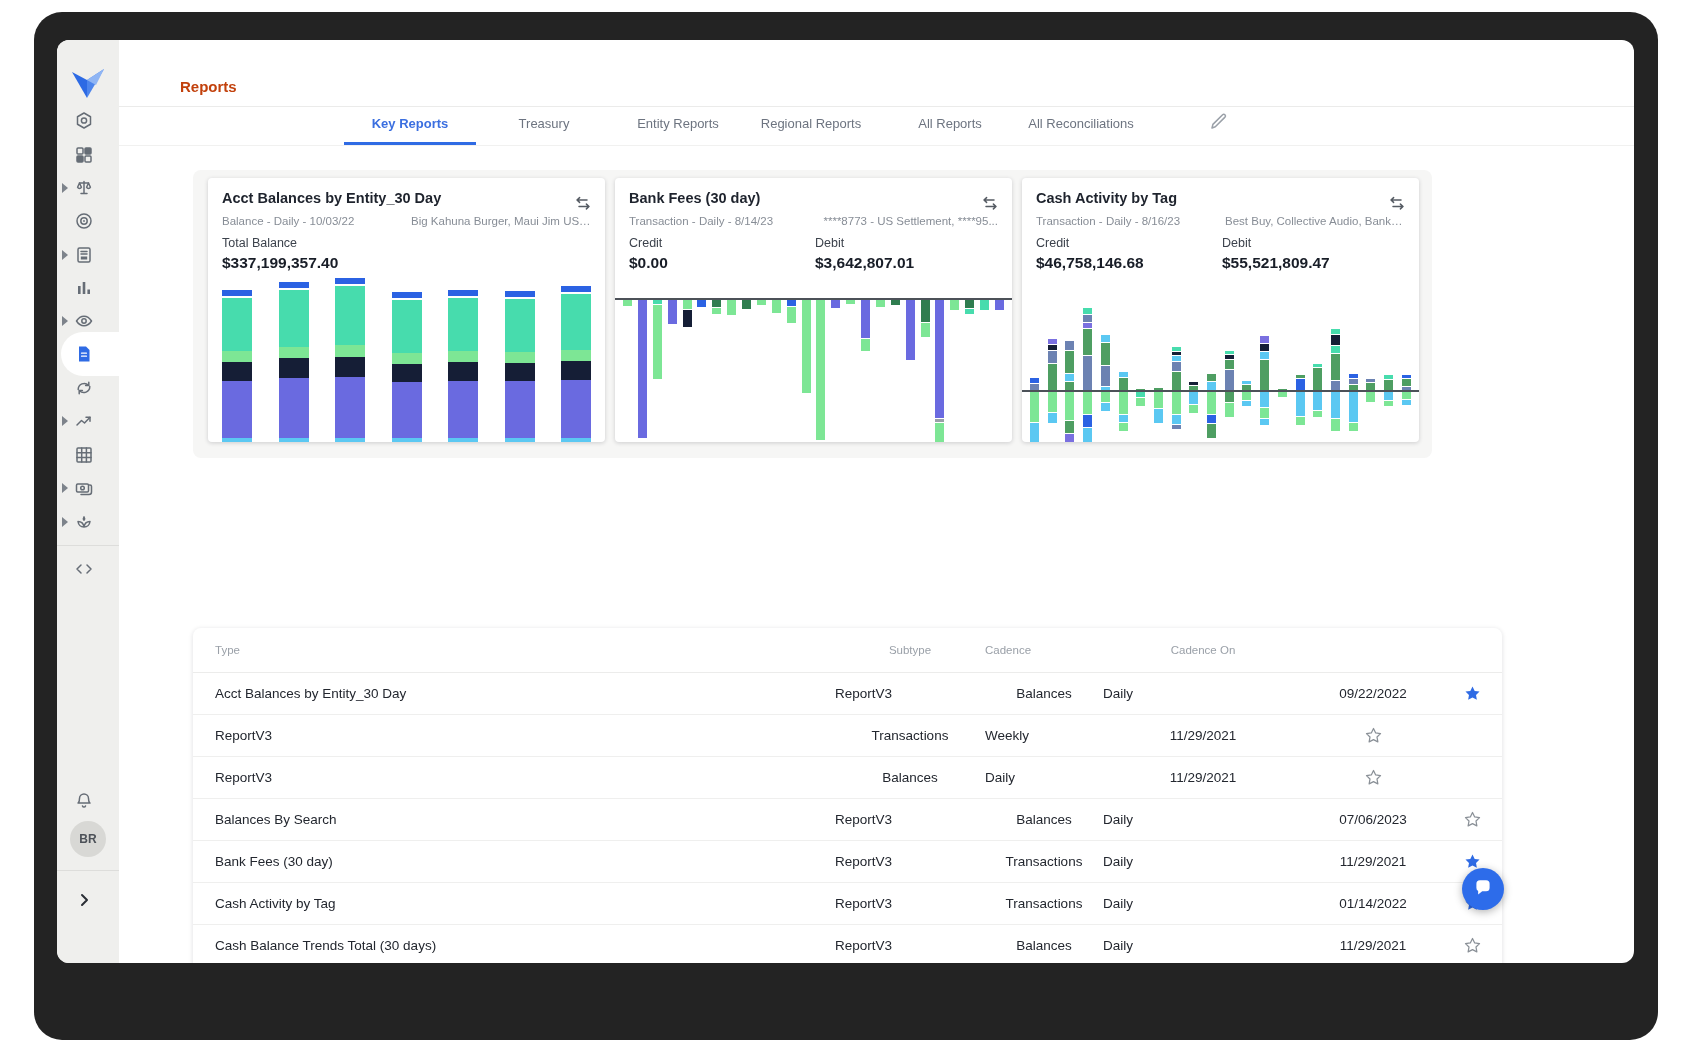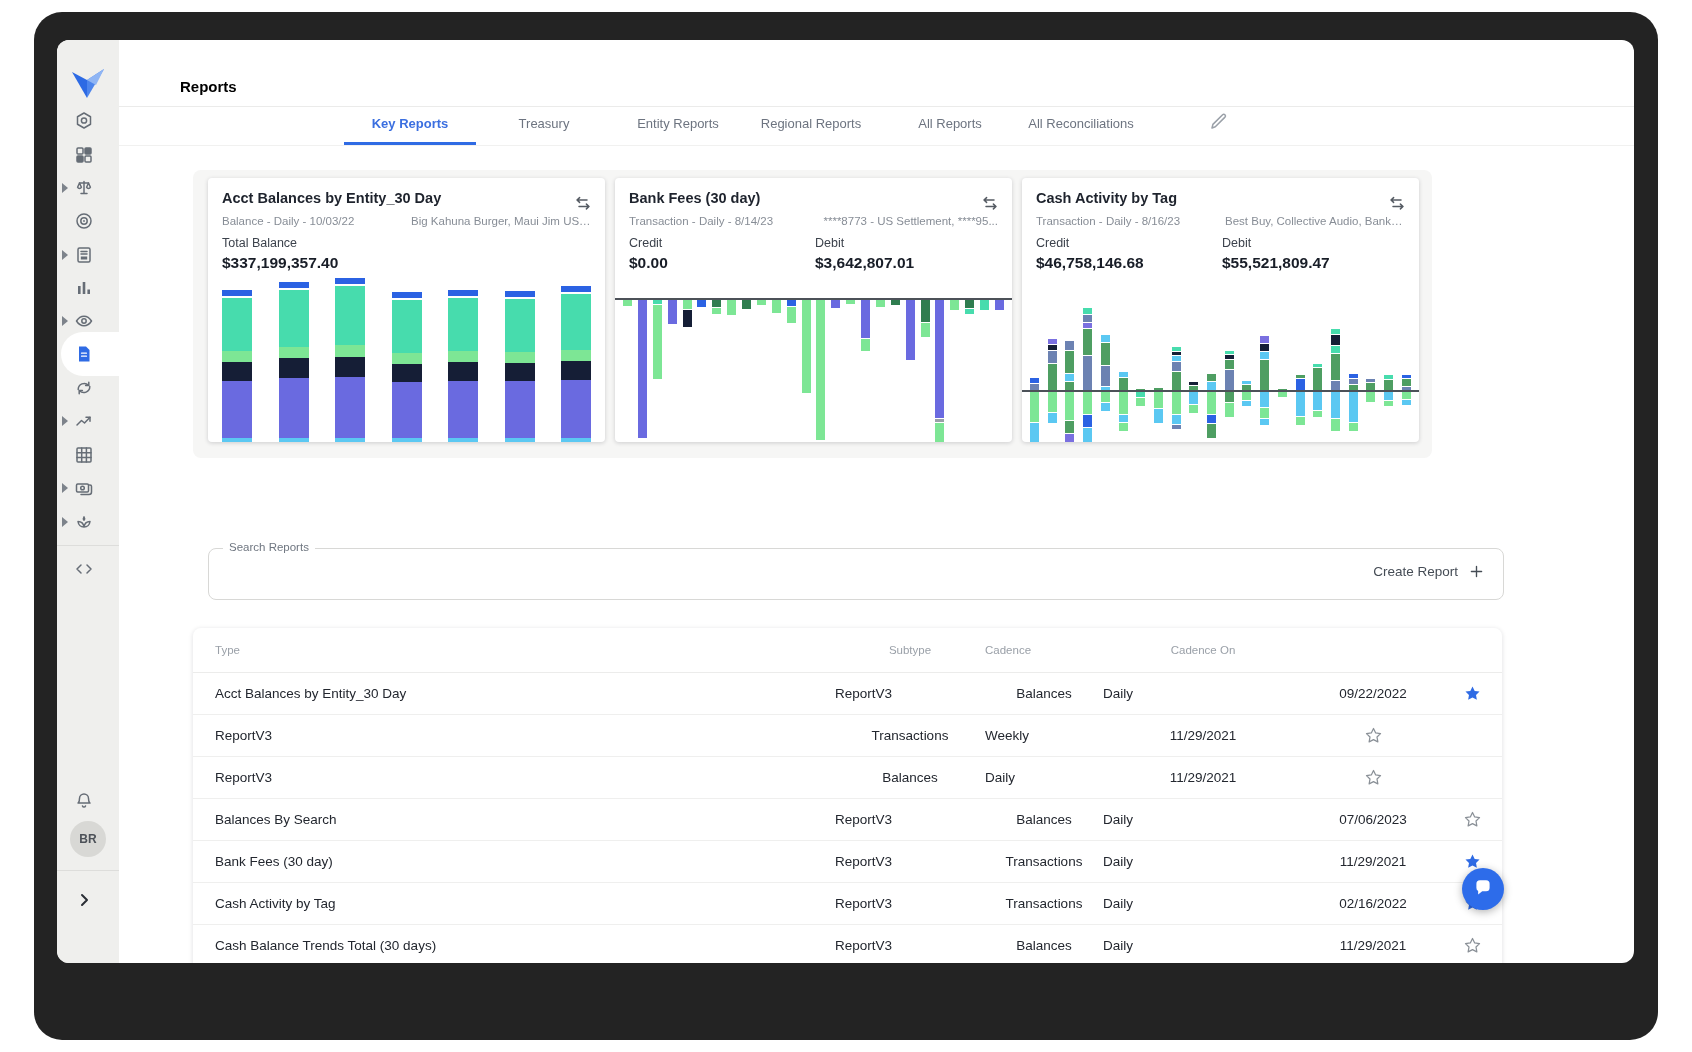--- a/index.html
+++ b/index.html
@@ -15,21 +15,21 @@
   .sb-item{position:absolute;left:0;width:62px;height:34px;}
   .sb-item .ic{position:absolute;left:17px;top:7px;width:20px;height:20px;}
   .sb-item .caret{position:absolute;left:3px;top:10px;width:10px;height:14px;}
   .active-pill{position:absolute;left:4px;width:58px;height:44px;background:#ffffff;
                border-radius:22px 0 0 22px;}
   .sb-divider{position:absolute;left:0px;width:62px;height:1px;background:#dddddb;}
   .avatar{position:absolute;left:13px;width:36px;height:36px;border-radius:50%;
           background:#d8d8d5;color:#4c5158;font-size:12px;font-weight:bold;
           display:flex;align-items:center;justify-content:center;}
   
-  .page-title{position:absolute;left:123px;top:28px;font-size:15px;font-weight:bold;color:#000000;}
+  .page-title{position:absolute;left:123px;top:28px;font-size:15px;font-weight:bold;color:#c2410c;}
   .hdr-divider{position:absolute;left:62px;top:66px;right:0;height:1px;background:#ebebea;}
   .tabs-divider{position:absolute;left:62px;top:105px;right:0;height:1px;background:#f1f1f0;}
   .tab{position:absolute;top:76px;transform:translateX(-50%);font-size:13px;color:#6d7480;
        white-space:nowrap;cursor:pointer;}
   .tab.active{color:#3b6fe0;font-weight:bold;}
   .tab-underline{position:absolute;top:102px;height:3px;background:#2f6be4;transform:translateX(-50%);}
   .tab-edit{position:absolute;top:72px;width:20px;height:20px;transform:translateX(-50%);}
   
   .cards-panel{position:absolute;left:136px;top:130px;width:1239px;height:288px;
                background:#f6f6f5;border-radius:8px;}
@@ -701,29 +701,20 @@
               <div class="down" style="width:9px">
                 <div class="seg" style="background:#7DE695;height:7px;width:9px"></div>
                 <div class="seg" style="background:#5BC8F2;height:5px;width:9px"></div>
               </div>
             </div>
           </div>
         </div>
       </div>
   </div>
 
-  <div class="search-box">
-    <span class="search-label">Search Reports</span>
-    <span class="create-report">
-      <span>Create Report</span>
-      <svg viewBox="0 0 20 20" fill="none" stroke="#454c55" stroke-width="1.6" stroke-linecap="round">
-          <path d="M10 4v12M4 10h12"></path>
-        </svg>
-    </span>
-  </div>
 
   <div class="table-card">
     <div class="t-row t-head" id="t-head">
         <div>Type</div>
         <div class="c-sub">Subtype</div>
         <div>Cadence</div>
         <div class="c-created">Cadence On</div>
         <div></div>
       </div>
     <div class="t-body" id="t-body">
@@ -783,21 +774,21 @@
             <svg class="star" viewBox="0 0 20 20">
               <path d="M10 2.6l2.3 4.7 5.1.7-3.7 3.6.9 5.1L10 14.3l-4.6 2.4.9-5.1L2.6 8l5.1-.7z" fill="#2f6be4"></path>
             </svg>
           </div>
         </div>
         <div class="t-row">
           <div class="c-name">Cash Activity by Tag</div>
           <div>ReportV3</div>
           <div class="c-sub">Transactions</div>
           <div>Daily</div>
-          <div class="c-created">02/16/2022</div>
+          <div class="c-created">01/14/2022</div>
           <div class="c-star">
             <svg class="star" viewBox="0 0 20 20">
               <path d="M10 2.6l2.3 4.7 5.1.7-3.7 3.6.9 5.1L10 14.3l-4.6 2.4.9-5.1L2.6 8l5.1-.7z" fill="#2f6be4"></path>
             </svg>
           </div>
         </div>
         <div class="t-row">
           <div class="c-name">Cash Balance Trends Total (30 days)</div>
           <div>ReportV3</div>
           <div class="c-sub">Balances</div>

